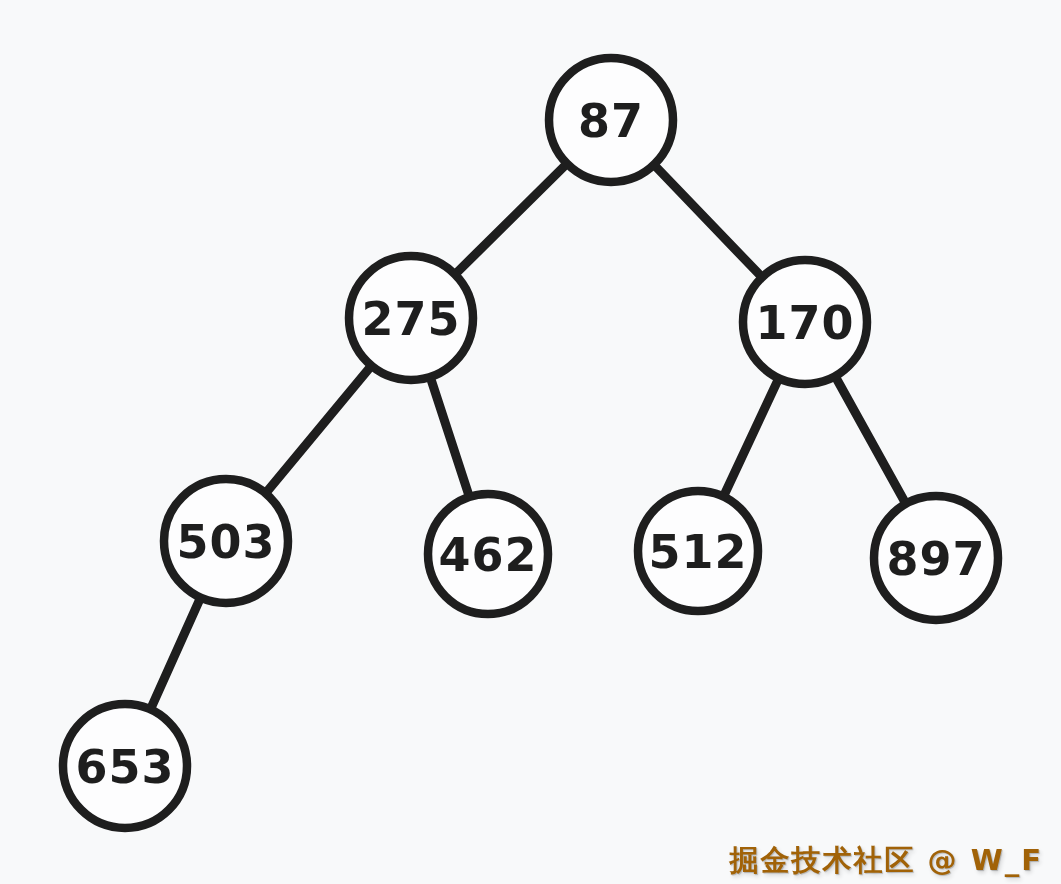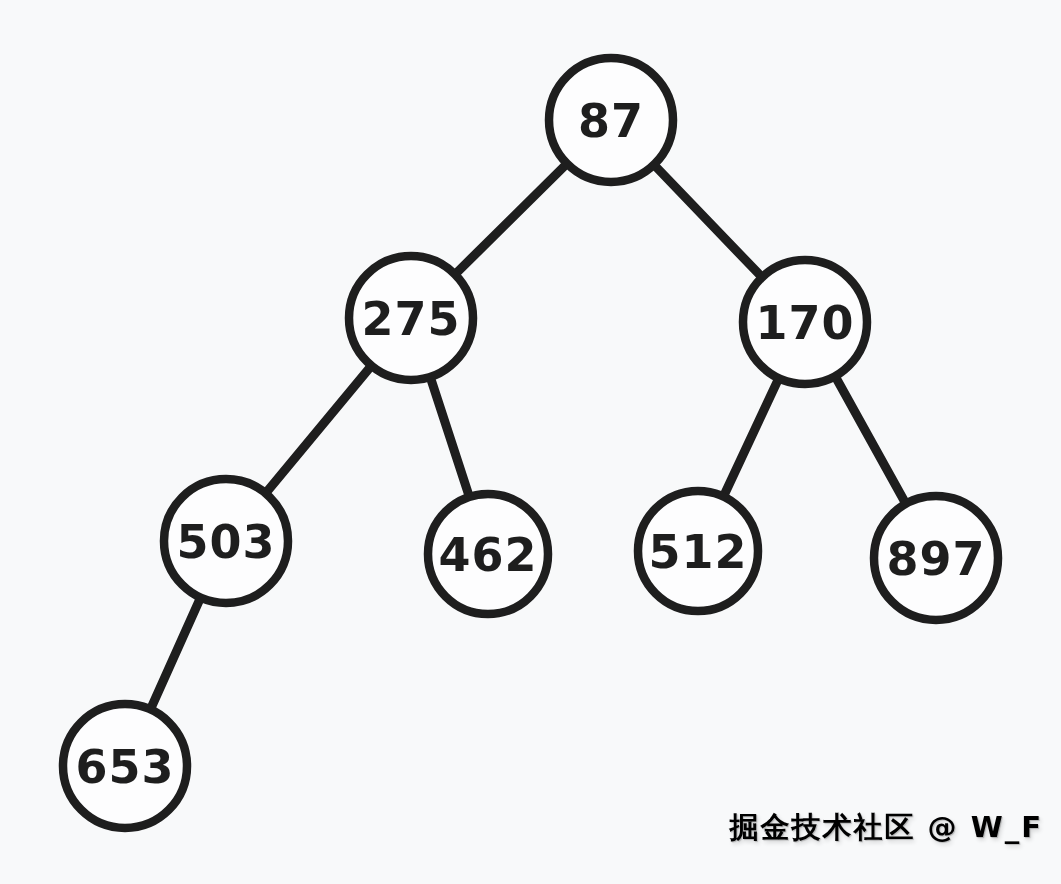--- a/index.html
+++ b/index.html
@@ -32,25 +32,25 @@
   }
   .node-label {
     font-family: "DejaVu Sans", sans-serif;
     font-weight: 600;
     text-anchor: middle;
     letter-spacing: 1px;
   }
   #watermark {
     position: absolute;
     right: 18px;
-    bottom: 36px;
+    bottom: 3px;
     font-size: 29px;
     font-weight: 700;
     letter-spacing: 2px;
-    color: #000000;
+    color: #a16207;
     text-shadow: 1px 1px 1px rgba(0,0,0,0.22), 2px 3px 4px rgba(0,0,0,0.14);
     user-select: none;
     white-space: nowrap;
   }
 </style>
 </head>
 <body>
 
 <div id="canvas-wrap">
   <svg id="tree-svg" viewBox="0 0 1061 884" xmlns="http://www.w3.org/2000/svg">

